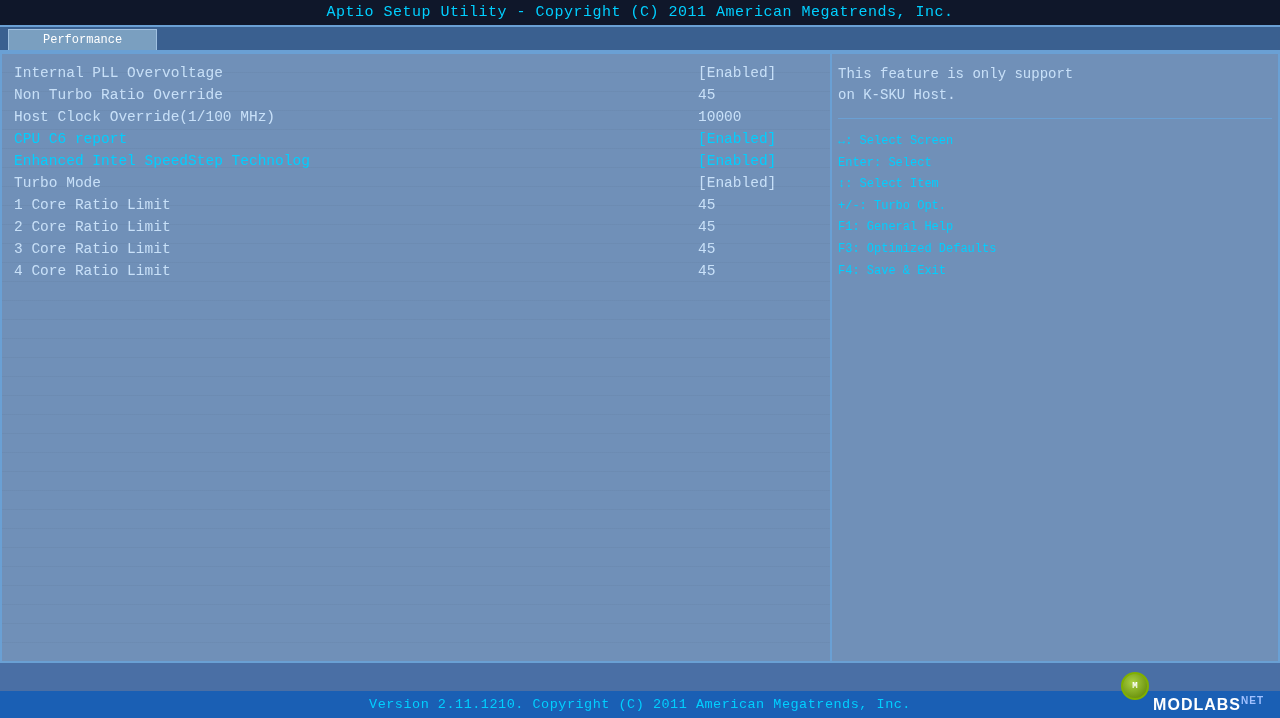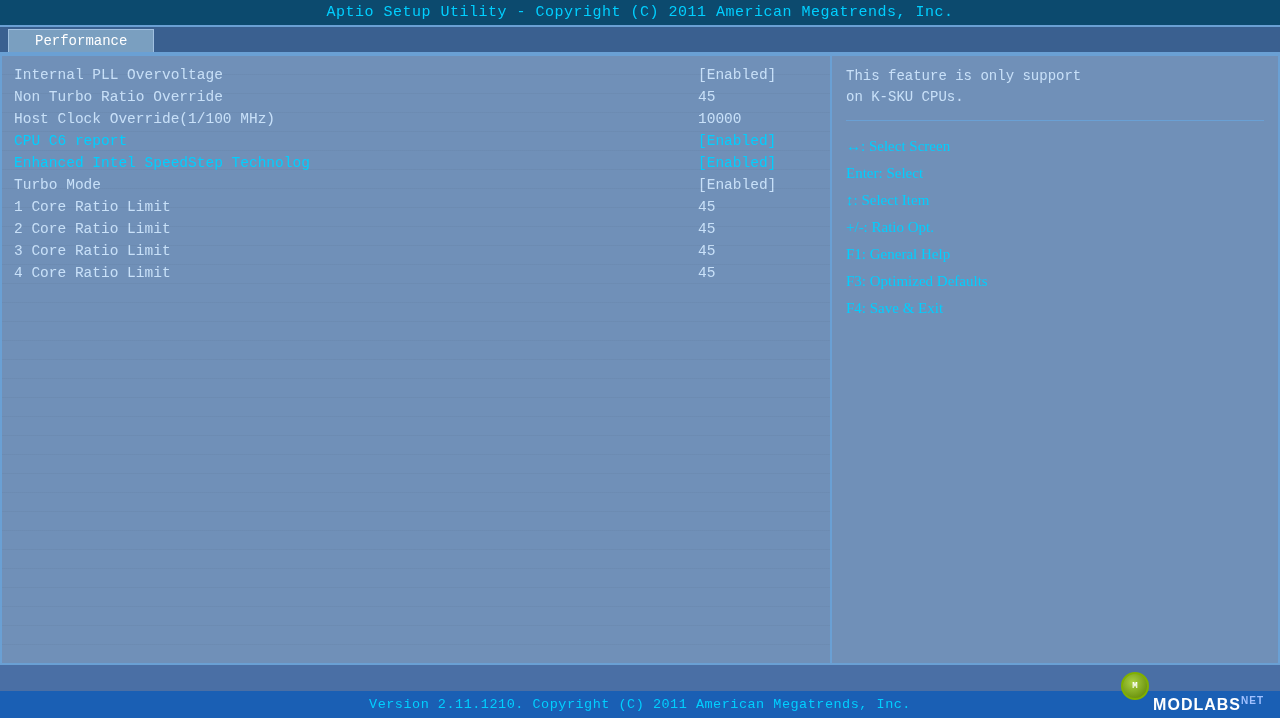--- a/index.html
+++ b/index.html
@@ -8,42 +8,42 @@
       width: 1280px;
       height: 718px;
       background: #4a6fa5;
       font-family: 'Courier New', Courier, monospace;
       overflow: hidden;
       position: relative;
     }
 
     
     .top-bar {
-      background: #0c4a6e;
+      background: #0f172a;
       color: #00cfff;
       text-align: center;
       padding: 4px 0;
       font-size: 15px;
       letter-spacing: 0.5px;
       border-bottom: 2px solid #6aa0d4;
     }
 
     
     .tab-row {
       background: #3a6090;
       padding: 2px 0 0 8px;
       border-bottom: 2px solid #6aa0d4;
     }
 
     .tab {
       display: inline-block;
       background: #7a9fc0;
       color: #ffffff;
-      padding: 3px 26px;
-      font-size: 14px;
+      padding: 3px 34px;
+      font-size: 12px;
       border: 1px solid #a0c0e0;
       border-bottom: none;
       font-family: 'Courier New', Courier, monospace;
     }
 
     
     .main-content {
       display: flex;
       height: calc(718px - 75px - 32px);
       border: 2px solid #6aa0d4;
@@ -81,41 +81,41 @@
     }
 
     .bios-item.highlighted .item-value {
       color: #00cfff;
     }
 
     
     .right-panel {
       flex: 1;
       background: #7090b8;
-      padding: 10px 14px;
+      padding: 10px 6px;
       position: relative;
     }
 
     .help-text {
       color: #c8e0f8;
       font-size: 14px;
       font-family: 'Courier New', Courier, monospace;
       line-height: 1.5;
       margin-bottom: 10px;
     }
 
     .divider {
       border: none;
       border-top: 1px solid #6aa0d4;
       margin: 12px 0;
     }
 
     .key-help {
-      font-size: 15px;
-      font-family: Liberation Serif, serif;
+      font-size: 12px;
+      font-family: Liberation Mono, monospace;
       line-height: 1.8;
       color: #00cfff;
     }
 
     
     .bottom-bar {
       background: #1a5fb4;
       color: #00cfff;
       text-align: center;
       padding: 6px 0;
@@ -238,30 +238,30 @@
       </div>
       <div class="bios-item">
         <span class="item-label">4 Core Ratio Limit</span>
         <span class="item-value">45</span>
       </div>
     </div>
 
   <div class="right-panel">
     <div class="help-text">
       <span>This feature is only support</span><br>
-      <span>on K-SKU CPUs.</span>
+      <span>on K-SKU Host.</span>
     </div>
 
     <hr class="divider">
 
     <div class="key-help" id="key-help-section">
     <div>↔: Select Screen</div>
         <div>Enter: Select</div>
         <div>↕: Select Item</div>
-        <div>+/-: Ratio Opt.</div>
+        <div>+/-: Turbo Opt.</div>
         <div>F1: General Help</div>
         <div>F3: Optimized Defaults</div>
         <div>F4: Save &amp; Exit</div>
       </div>
   </div>
 
 </div>
 
 <div class="bottom-bar">
   <span>Version 2.11.1210. Copyright (C) 2011 American Megatrends, Inc.</span>

